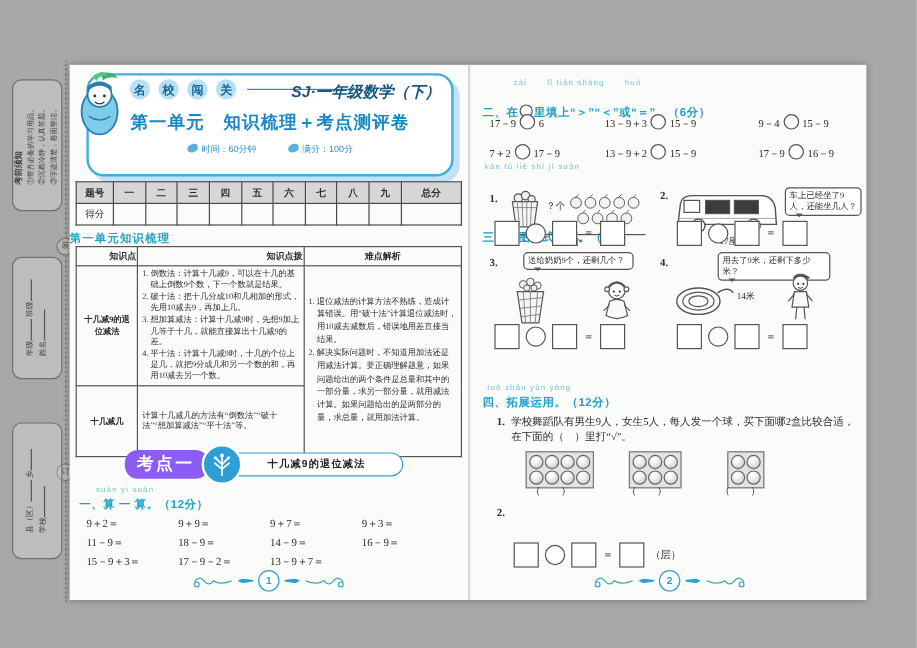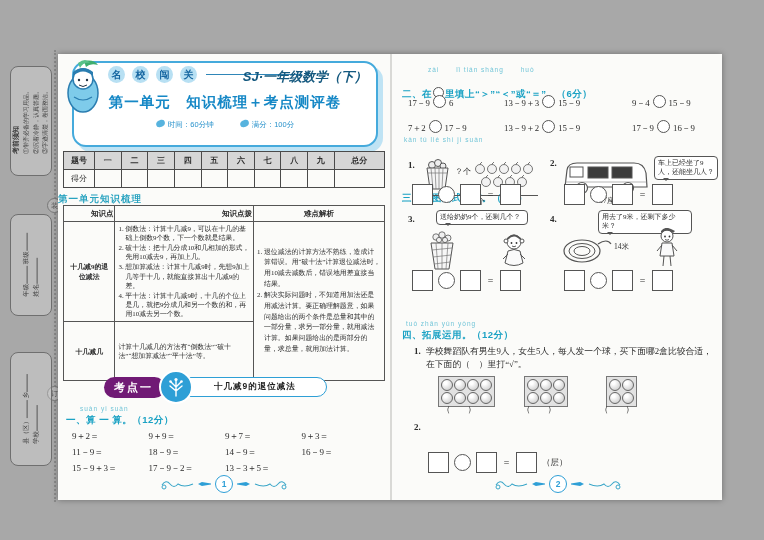--- a/index.html
+++ b/index.html
@@ -49,22 +49,22 @@
   .ktitle{position:absolute;left:0;right:0;top:139px;text-align:left;color:#29a3c0;
       font-family:"Liberation Sans",sans-serif;font-weight:bold;font-size:9.5px;letter-spacing:1px;}
   .ktable{position:absolute;left:5px;top:151px;width:322px;font-size:6.9px;line-height:1.32;}
   .ktable td{border:1px solid #555;padding:2px 3px;vertical-align:middle;}
   .ktable tr.kh td{height:13px;text-align:right;font-weight:bold;font-size:7.5px;padding:1px;}
   .kc1{width:46px;text-align:center;font-weight:bold;}
   .kc2{width:136px;} .kc3{width:128px;vertical-align:top;}
   .tip{margin:0 0 1px 7px;text-indent:-7px;}
   
   .kao{position:absolute;left:46px;top:320px;height:26px;display:flex;align-items:center;}
-  .kao-pill{background:#701a75;color:#fff;font-family:"Liberation Sans",sans-serif;font-weight:bold;
-      font-size:11px;padding:3px 12px 3px 10px;border-radius:11px;letter-spacing:2px;}
+  .kao-pill{background:#8b5cf6;color:#fff;font-family:"Liberation Sans",sans-serif;font-weight:bold;
+      font-size:14px;padding:3px 12px 3px 10px;border-radius:11px;letter-spacing:2px;}
   .kao-tree{width:30px;height:30px;border-radius:50%;background:#2e9fd6;border:2px solid #fff;
       margin:0 -14px 0 -6px;z-index:2;display:flex;align-items:center;justify-content:center;}
   .kao-topic{border:1.3px solid #2e9fd6;border-radius:12px;background:#fff;color:#222;
       font-family:"Liberation Sans",sans-serif;font-weight:bold;font-size:8.5px;
       padding:3px 30px 3px 34px;letter-spacing:1px;}
   
   .pinyin{position:absolute;color:#72c5d8;font-family:"Liberation Sans",sans-serif;font-size:6.5px;letter-spacing:1px;}
   .stitle{position:absolute;color:#1ba2c4;font-family:"Liberation Sans",sans-serif;font-weight:bold;
       font-size:9.5px;letter-spacing:.5px;}
   .calc-grid{position:absolute;left:14px;top:376px;width:306px;display:grid;
@@ -251,21 +251,21 @@
       <span>9＋2＝</span>
       <span>9＋9＝</span>
       <span>9＋7＝</span>
       <span>9＋3＝</span>
       <span>11－9＝</span>
       <span>18－9＝</span>
       <span>14－9＝</span>
       <span>16－9＝</span>
       <span>15－9＋3＝</span>
       <span>17－9－2＝</span>
-      <span>13－3＋5＝</span>
+      <span>13－9＋7＝</span>
       <span></span>
     </div>
 
     <div class="foot">
       <svg width="34" height="16" viewBox="0 0 34 16">
         <path d="M2,9 Q6,3 10,8 T18,8 Q24,12 33,8" stroke="#3aa6c8" stroke-width="1.1" fill="none"></path>
         <circle cx="4" cy="11" r="2" stroke="#3aa6c8" stroke-width="1" fill="none"></circle>
       </svg>
       <span class="dash"></span>
       <span class="pgnum">1</span>

